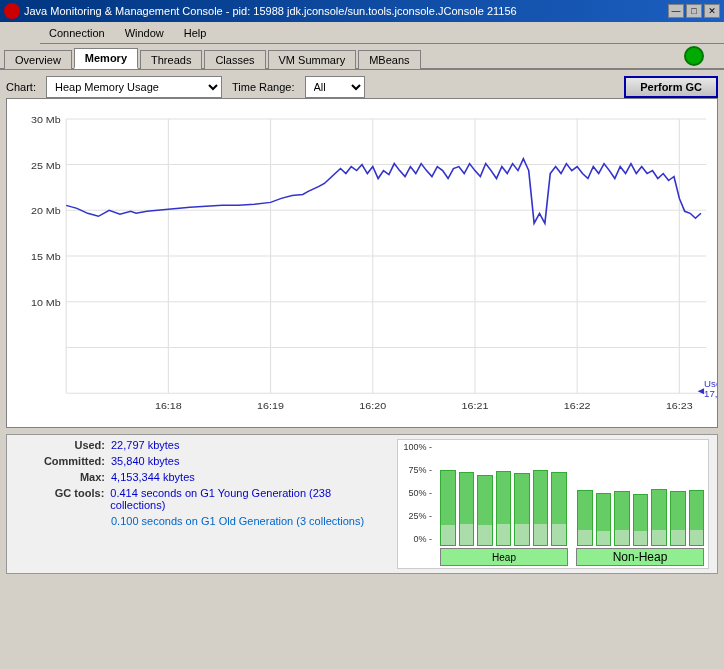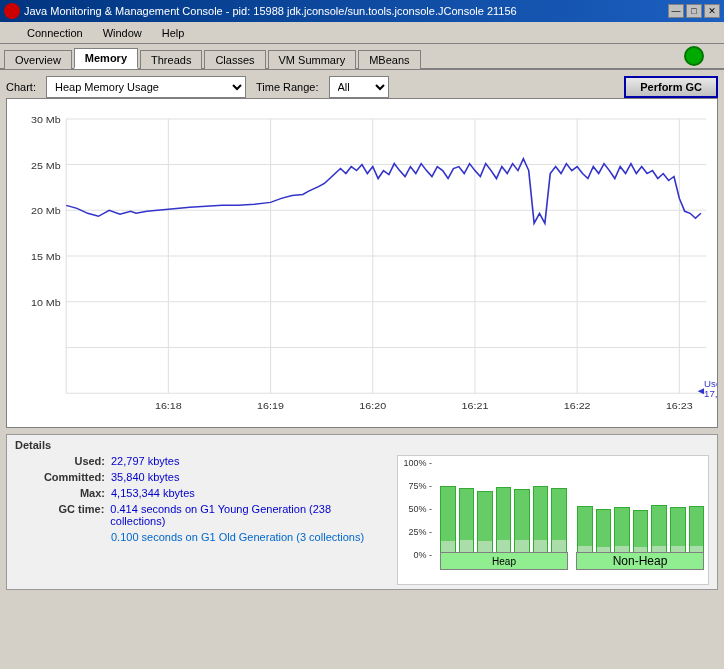--- a/index.html
+++ b/index.html
@@ -26,22 +26,23 @@
       font-size: 9px; color: black; cursor: pointer;
     }
 
     
     #menu-bar {
       background: #d4d0c8;
       border-bottom: 1px solid #808080;
       height: 22px;
       display: flex;
       align-items: center;
-      padding: 0 21px;
+      padding: 0 3px;
       gap: 8px;
+      margin-left: 40px;
     }
     #menu-bar span {
       padding: 2px 6px;
       font-size: 11px;
       cursor: pointer;
     }
 
     
     #tabs {
       background: #d4d0c8;
@@ -82,21 +83,21 @@
       gap: 10px;
     }
     #chart-controls label { font-size: 11px; }
     #chart-controls select {
       height: 22px;
       font-size: 11px;
       border: 1px solid #808080;
       background: white;
       padding: 0 4px;
     }
-    #chart-select { width: 200px; }
+    #chart-select { width: 176px; }
     #time-select { width: 60px; }
     #perform-gc-btn {
       margin-left: auto;
       background: linear-gradient(to bottom, #e8e8e8, #c0c0c0);
       border: 2px solid #0000aa;
       padding: 3px 14px;
       font-size: 11px;
       font-weight: bold;
       cursor: pointer;
       color: black;
@@ -334,38 +335,37 @@
           645,115
         "></polyline>
 
       <text x="648" y="290" font-size="9" fill="#3333cc">Used</text>
       <text x="648" y="300" font-size="9" fill="#3333cc">17,999,208</text>
       <polygon points="642,294 648,291 648,297" fill="#3333cc"></polygon>
     </svg>
   </div>
 
   <div style="border: 1px solid #999; background: #f0f0f0; margin-top: 6px; padding: 4px 8px;">
-    <div style="font-size:11px; font-weight:bold; color:#333; margin-bottom:4px;">Details</div>
     <div id="details-content">
 
       <div id="details-left">
         <div class="detail-row">
           <span class="detail-label">Used:</span>
           <span class="detail-value blue">22,797 kbytes</span>
         </div>
         <div class="detail-row">
           <span class="detail-label">Committed:</span>
           <span class="detail-value blue">35,840 kbytes</span>
         </div>
         <div class="detail-row">
           <span class="detail-label">Max:</span>
           <span class="detail-value blue">4,153,344 kbytes</span>
         </div>
         <div class="detail-row">
-          <span class="detail-label">GC time:</span>
+          <span class="detail-label">GC tools:</span>
           <span class="detail-value blue">0.414  seconds on G1 Young Generation (238 collections)</span>
         </div>
         <div class="gc-row">
           <span class="gc-value">0.100  seconds on G1 Old Generation (3 collections)</span>
         </div>
       </div>
 
       <div style="width:312px; border:1px solid #ccc; background:white; position:relative; height:130px;">
 
         <div style="position:absolute; left:0; top:0; width:36px; height:calc(100% - 22px); display:flex; flex-direction:column; justify-content:space-between; align-items:flex-end; padding:2px 2px; font-size:9px; color:#333;">
@@ -446,21 +446,21 @@
               <div style="width:100%; background:#66cc66; height:72%;"></div>
             </div>
           </div>
           <div style="flex:1; display:flex; flex-direction:column; justify-content:flex-end; height:100%;">
             <div style="width:100%; background:#aaddaa; border:1px solid #33aa33; height:55%;">
               <div style="width:100%; background:#66cc66; height:73%;"></div>
             </div>
           </div>
         </div>
 
-        <div style="position:absolute; left:38px; right:0; bottom:12px; height:22px; display:flex; gap:8px; padding:2px 4px; align-items:center;">
+        <div style="position:absolute; left:38px; right:0; bottom:0; height:22px; display:flex; gap:8px; padding:2px 4px; align-items:center;">
           <button style="flex:1; height:18px; font-size:10px; background:#90ee90; border:1px solid #808080; cursor:pointer;">Heap</button>
           <button style="flex:1; height:18px; font-size:12px; background:#90ee90; border:1px solid #808080; cursor:pointer;">Non-Heap</button>
         </div>
       </div>
     </div>
   </div>
 
 </div>
 
 </body></html>

